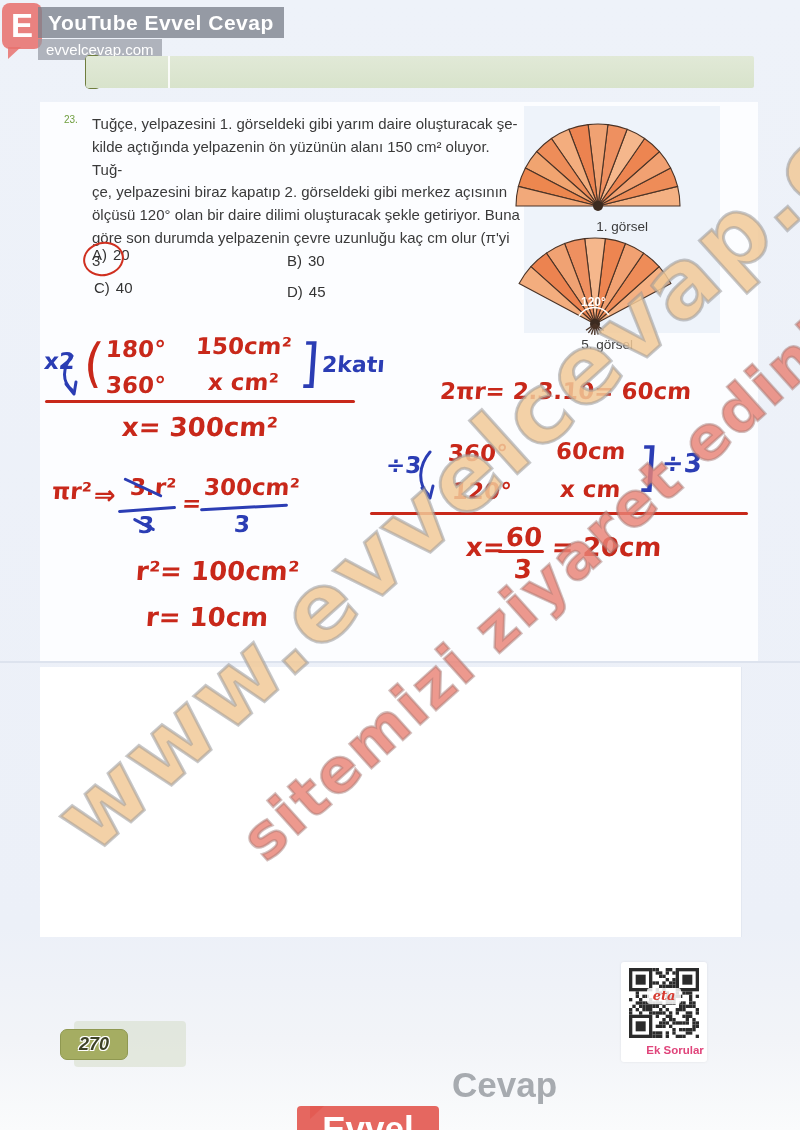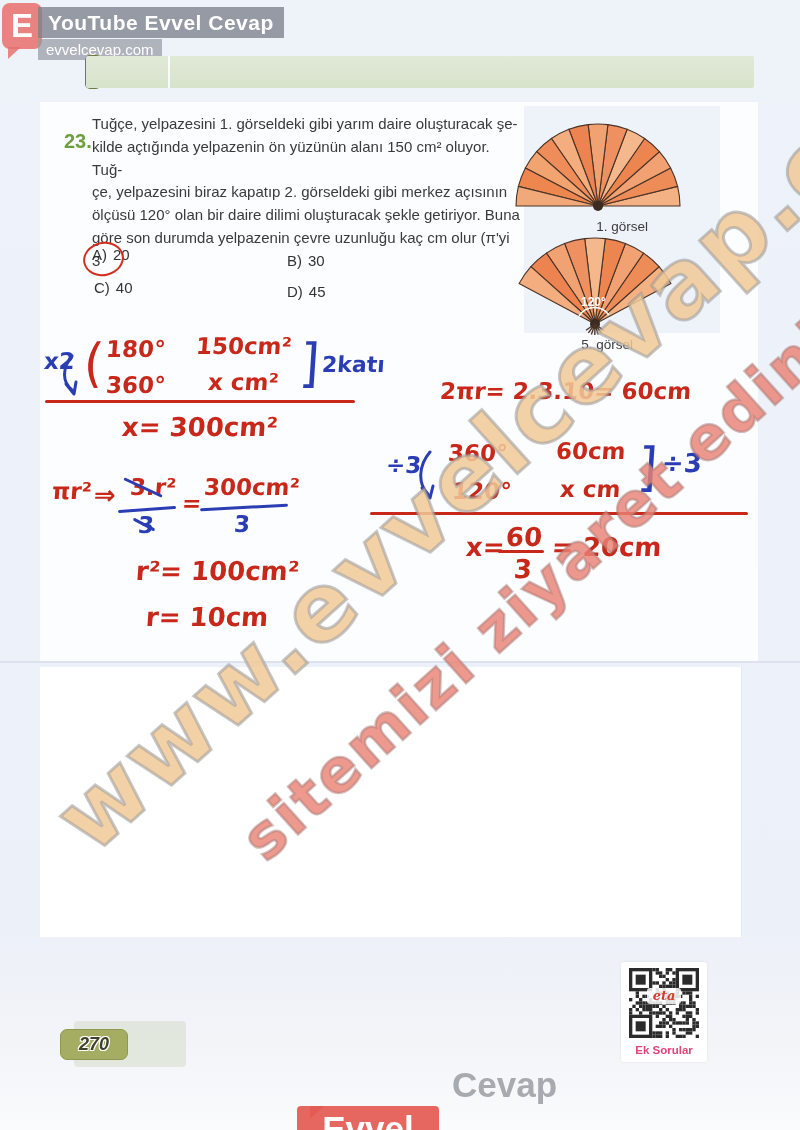--- a/index.html
+++ b/index.html
@@ -22,21 +22,21 @@
   .gcap{left:85px;top:55px;width:16px;height:34px;background:#6f7d3e;border-radius:5px;}
   .gseam{left:168px;top:56px;width:2px;height:32px;background:rgba(255,255,255,.85);}
 
   
   .main-panel{left:40px;top:102px;width:718px;height:560px;background:#fcfdff;}
   .fan-panel{left:524px;top:106px;width:196px;height:227px;background:#eef3fa;}
   .divider{left:0;top:661px;width:800px;height:2px;background:#dde3ee;}
   .lower-panel{left:40px;top:667px;width:701px;height:270px;background:#ffffff;border-right:1.5px solid #e3e8f1;}
 
   
-  .qnum{left:64px;top:130px;color:#6f9e3f;font-weight:bold;font-size:20px;}
+  .qnum{left:64px;top:114px;color:#6f9e3f;font-weight:normal;font-size:10px;}
   .qtext{left:92px;top:113px;width:428px;color:#3a3a3a;font-size:15px;line-height:22.8px;}
   .opt{color:#333;font-size:15px;font-weight:500;}
   .okey{margin-right:6px;}
   .a-circle{left:83px;top:242px;width:37px;height:30px;border:2.5px solid #d03020;border-radius:50%;transform:rotate(-12deg);}
 
   .caption{width:96px;text-align:right;color:#3a3a3a;font-size:13.5px;}
 
   
   .hw{font-family:"DejaVu Sans", sans-serif;font-weight:bold;white-space:nowrap;transform:skewX(-4deg);}
   .red{color:#c8281a;}
@@ -55,21 +55,21 @@
        color:rgba(250,206,152,.78);-webkit-text-stroke:3px rgba(150,150,152,.5);
        text-shadow:0 0 2px rgba(150,150,150,.35);}
   .wm2{left:228px;top:822px;font-size:60px;transform:rotate(-42deg);
        color:rgba(240,132,117,.75);-webkit-text-stroke:2.5px rgba(165,120,115,.45);
        text-shadow:0 0 2px rgba(160,120,115,.3);}
 
   
   .qr-box{left:621px;top:962px;width:86px;height:100px;background:#fff;border-radius:3px;box-shadow:0 0 3px rgba(0,0,0,.08);}
   .qr-eta{left:26px;top:26px;width:34px;height:16px;background:rgba(255,255,255,.85);color:#d63a30;
           font-family:"DejaVu Serif", serif;font-style:italic;font-weight:bold;font-size:13px;text-align:center;line-height:15px;border-radius:3px;}
-  .qr-cap{left:0;top:82px;width:86px;text-align:center;color:#e0457b;font-size:11.5px;font-weight:bold;}
+  .qr-cap{left:0;top:82px;width:86px;text-align:center;color:#e0457b;font-size:11.5px;font-weight:bold;padding-left:11px;}
   .badge-echo{left:74px;top:1021px;width:112px;height:46px;background:rgba(203,213,183,.4);border-radius:4px;}
   .page-badge{left:60px;top:1029px;width:66px;height:29px;background:#a5ad62;border:1px solid #8f9851;border-radius:7px;
       color:#3e4226;font-size:18px;font-weight:900;text-align:center;line-height:29px;font-style:italic;
       text-shadow:-1px -1px 0 #fff,1px -1px 0 #fff,-1px 1px 0 #fff,1px 1px 0 #fff;}
   .logo-box{left:297px;top:1062px;width:142px;height:46px;background:rgba(227,90,82,.92);border-radius:4px;
       color:#fff;font-size:35px;font-weight:800;text-align:center;line-height:46px;margin-top:44px;}
   .logo-tail{left:310px;top:1106px;width:0;height:0;border-left:14px solid rgba(227,90,82,.92);border-bottom:13px solid transparent;}
   .logo-gray{left:452px;top:1062px;color:#a7abb0;font-size:35px;font-weight:800;line-height:46px;}
 </style>
 </head>

